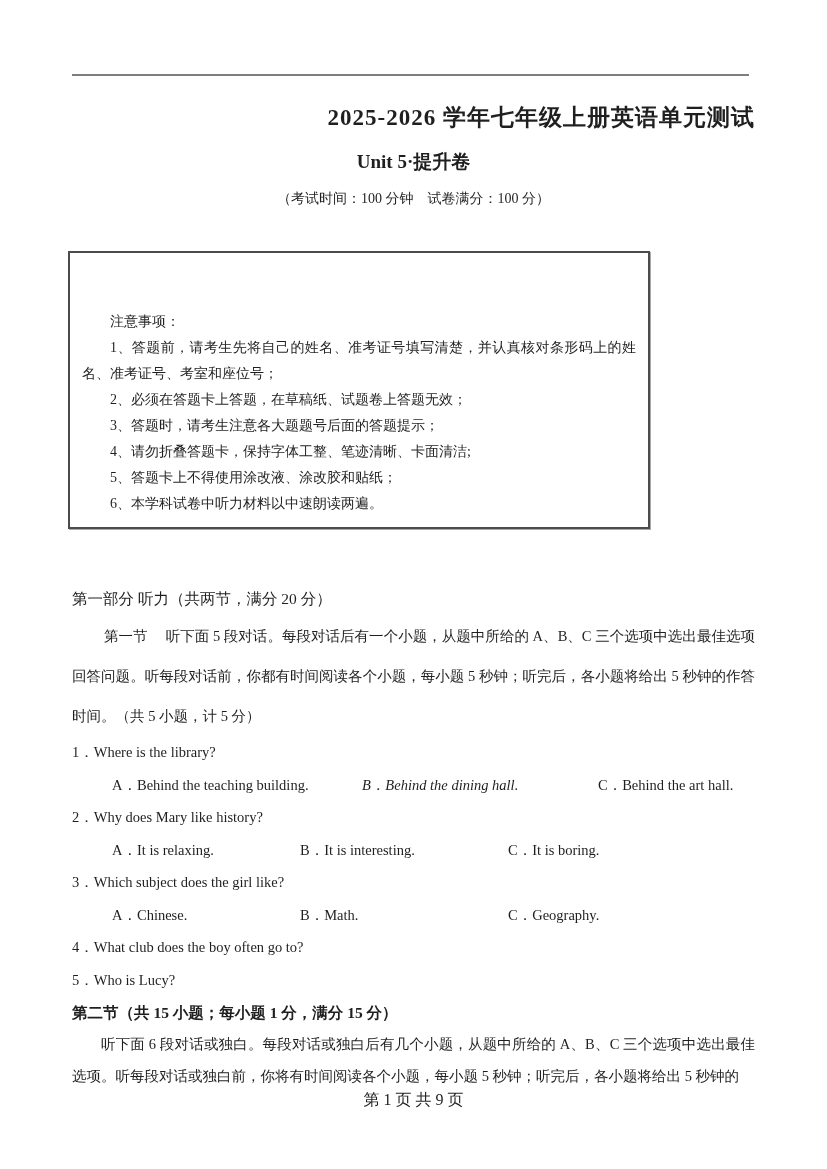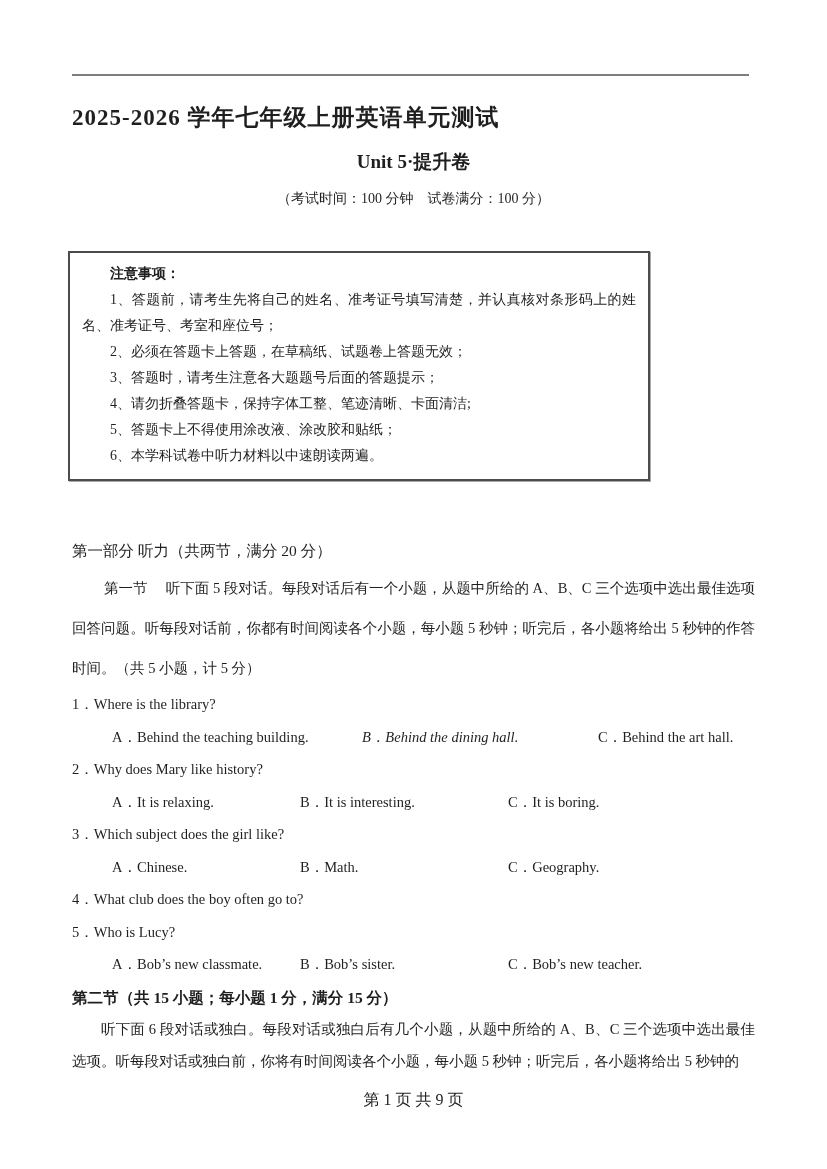--- a/index.html
+++ b/index.html
@@ -19,21 +19,21 @@
   }
   .header-rule {
     margin-top: 74px;
     margin-left: 0;
     width: 677px;
     height: 2px;
     background: #7e7e7e;
   }
   .doc-title {
     margin-top: 26px;
-    text-align: left;
+    text-align: right;
     font-size: 23px;
     font-weight: bold;
     letter-spacing: 1px;
   }
   .doc-subtitle {
     margin-top: 16px;
     text-align: center;
     font-size: 19px;
     font-weight: bold;
   }
@@ -47,21 +47,22 @@
     margin-left: -4px;
     width: 582px;
     border: 2px solid #4c4c4c;
     box-shadow: 1px 1px 0 #a9a9a9;
     padding: 8px 12px 10px 12px;
     font-size: 14px;
     line-height: 26px;
   }
   .notice-heading {
     text-indent: 2em;
-    font-weight: bold;
+    font-weight: normal;
+    margin-top: 48px;
   }
   .notice-item {
     text-indent: 2em;
     text-align: justify;
   }
   .part-heading {
     margin-top: 60px;
     font-size: 15.5px;
     font-weight: normal;
   }
@@ -158,25 +159,20 @@
         <span class="opt opt-c">C．Geography.</span>
       </div>
     </div>
 
     <div class="question-block">
       <p class="question-text">4．What club does the boy often go to?</p>
     </div>
 
     <div class="question-block">
       <p class="question-text">5．Who is Lucy?</p>
-      <div class="options">
-        <span class="opt opt-a">A．Bob’s new classmate.</span>
-        <span class="opt opt-b">B．Bob’s sister.</span>
-        <span class="opt opt-c">C．Bob’s new teacher.</span>
-      </div>
     </div>
 
     <div class="section2-heading">第二节（共 15 小题；每小题 1 分，满分 15 分）</div>
     <p class="intro-para2">听下面 6 段对话或独白。每段对话或独白后有几个小题，从题中所给的 A、B、C 三个选项中选出最佳选项。听每段对话或独白前，你将有时间阅读各个小题，每小题 5 秒钟；听完后，各小题将给出 5 秒钟的</p>
 
   </div>
 
   <div class="page-footer">第 1 页 共 9 页</div>
 </div>
 

